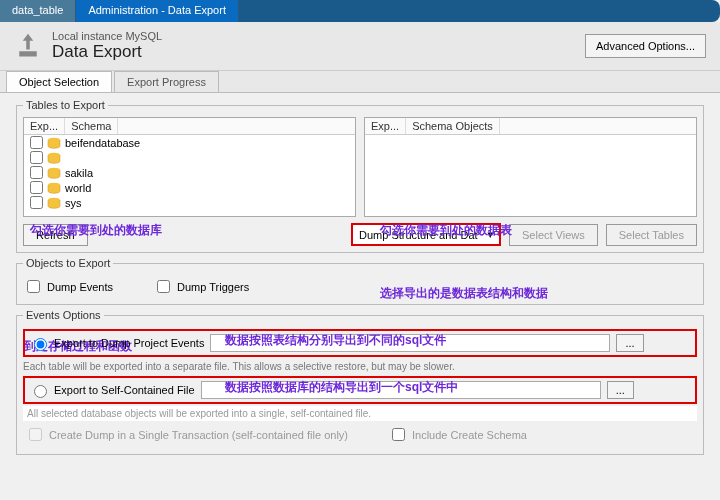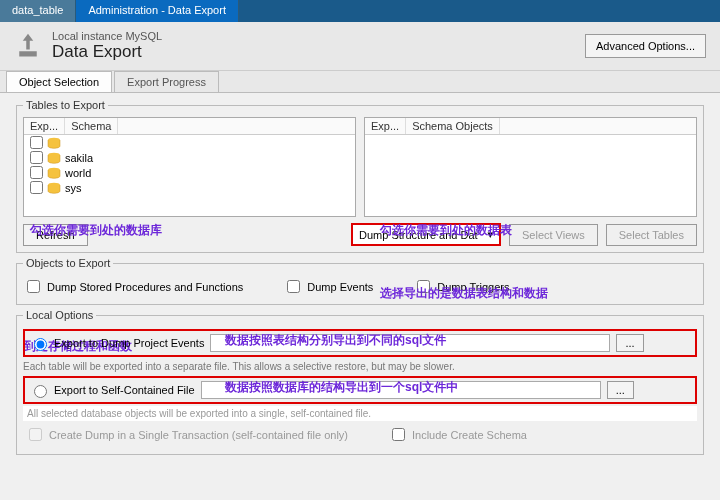--- a/index.html
+++ b/index.html
@@ -1,17 +1,17 @@
 <!DOCTYPE html>
 <html><head>
 <meta charset="utf-8">
 <style>
 * { box-sizing: border-box; font-family: "Segoe UI", Tahoma, sans-serif; font-size: 11px; }
 body { margin: 0; background: #f0f0f0; width: 720px; height: 500px; overflow: hidden; }
-.tabs-top { display: flex; background: #1a5a8a; height: 22px; }
+.tabs-top { display: flex; background: #1a5a8a; height: 22px; border-radius: 8px; }
 .tab-top { padding: 4px 12px; color: #fff; background: #4a7a9a; border-right: 1px solid #2a5a7a; cursor: pointer; }
 .tab-top.active { background: #0a6abf; }
 .header { display: flex; align-items: center; padding: 8px 14px; background: #e8e8e8; border-bottom: 1px solid #ccc; }
 .header-icon { width: 28px; height: 28px; margin-right: 10px; }
 .header-text .sub { color: #555; font-size: 11px; }
 .header-text .title { font-size: 17px; color: #222; }
 .adv-btn { margin-left: auto; padding: 5px 10px; background: #f4f4f4; border: 1px solid #999; cursor: pointer; }
 .subtabs { display: flex; padding: 0 6px; background: #e8e8e8; border-bottom: 1px solid #bbb; }
 .subtab { padding: 4px 12px; border: 1px solid #bbb; border-bottom: none; background: #fdfdfd; margin-right: 2px; cursor: pointer; }
 .subtab.inactive { background: #e8e8e8; color: #555; }
@@ -75,20 +75,28 @@
             <div>Exp...</div>
             <div>Schema</div>
           </div>
         <div id="schema-rows">
             <div class="row">
               <input type="checkbox" style="">
               <svg class="db-icon" viewBox="0 0 14 12">
                 <ellipse cx="7" cy="3" rx="6" ry="2.3" fill="#f5c23e"></ellipse>
                 <path d="M1 3v6c0 1.3 2.7 2.3 6 2.3s6-1 6-2.3V3" fill="#f5c23e" stroke="#c89020" stroke-width="0.5"></path>
               </svg>
+              <span>beifendatabase</span>
+            </div>
+            <div class="row">
+              <input type="checkbox" style="">
+              <svg class="db-icon" viewBox="0 0 14 12">
+                <ellipse cx="7" cy="3" rx="6" ry="2.3" fill="#f5c23e"></ellipse>
+                <path d="M1 3v6c0 1.3 2.7 2.3 6 2.3s6-1 6-2.3V3" fill="#f5c23e" stroke="#c89020" stroke-width="0.5"></path>
+              </svg>
               <span></span>
             </div>
             <div class="row">
               <input type="checkbox" style="">
               <svg class="db-icon" viewBox="0 0 14 12">
                 <ellipse cx="7" cy="3" rx="6" ry="2.3" fill="#f5c23e"></ellipse>
                 <path d="M1 3v6c0 1.3 2.7 2.3 6 2.3s6-1 6-2.3V3" fill="#f5c23e" stroke="#c89020" stroke-width="0.5"></path>
               </svg>
               <span>sakila</span>
             </div>
@@ -130,38 +138,34 @@
       <button class="btn disabled">Select Tables</button>
     </div>
     <div class="annot" style="top:285px;left:380px">选择导出的是数据表结构和数据</div>
   </fieldset>
 
   <fieldset>
     <legend>Objects to Export</legend>
     <div class="chk-row">
       <label>
           <input type="checkbox" style="">
-          <span>Dump Stored Procedures and Functions</span>
-        </label>
-      <label>
-          <input type="checkbox" style="">
           <span>Dump Events</span>
         </label>
       <label>
           <input type="checkbox" style="">
           <span>Dump Triggers</span>
         </label>
     </div>
     <div class="annot" style="top:338px;left:24px">到处存储过程和函数</div>
     <div class="annot" style="top:338px;left:280px">导出事件</div>
     <div class="annot" style="top:338px;left:520px">导出计划</div>
   </fieldset>
 
   <fieldset>
-    <legend>Local Options</legend>
+    <legend>Events Options</legend>
     <div class="radio-row">
       <label>
           <input type="radio" name="r" checked="" style="">
           <span>Export to Dump Project Events</span>
         </label>
       <input class="radio-input" value="" style="">
       <button class="dots-btn">...</button>
       <div class="annot" style="left:200px;top:1px">数据按照表结构分别导出到不同的sql文件</div>
     </div>
     <div class="hint">Each table will be exported into a separate file. This allows a selective restore, but may be slower.</div>

